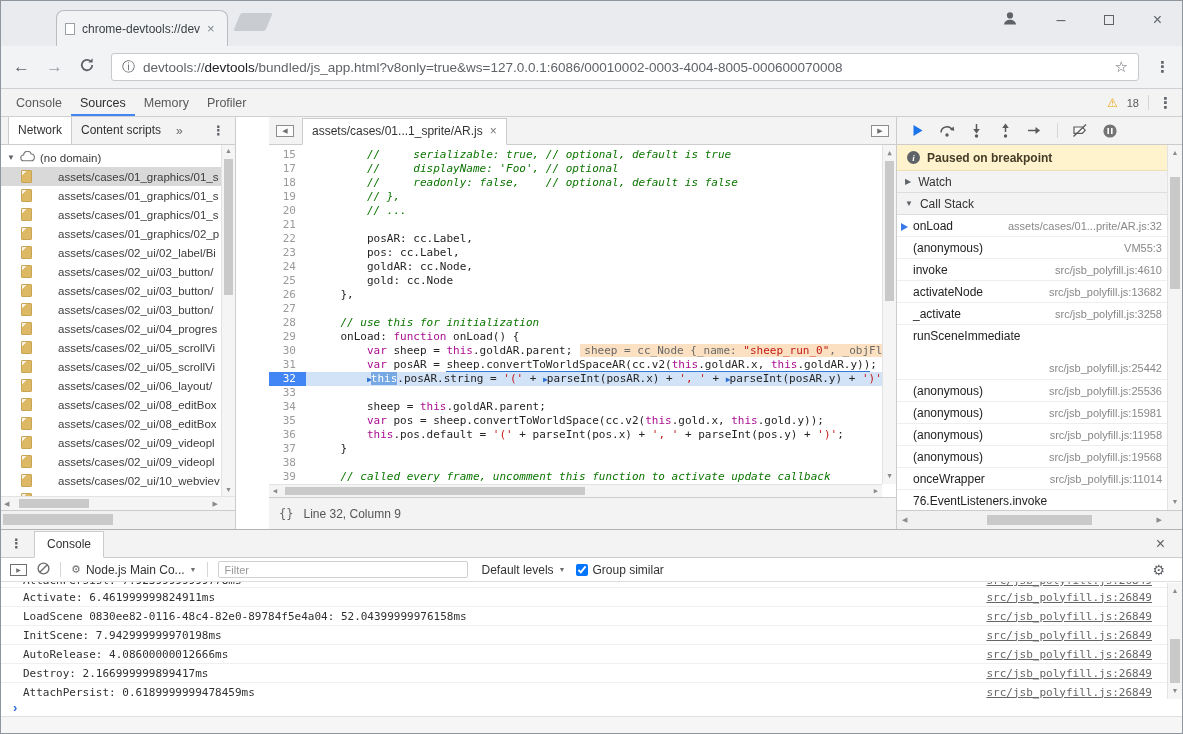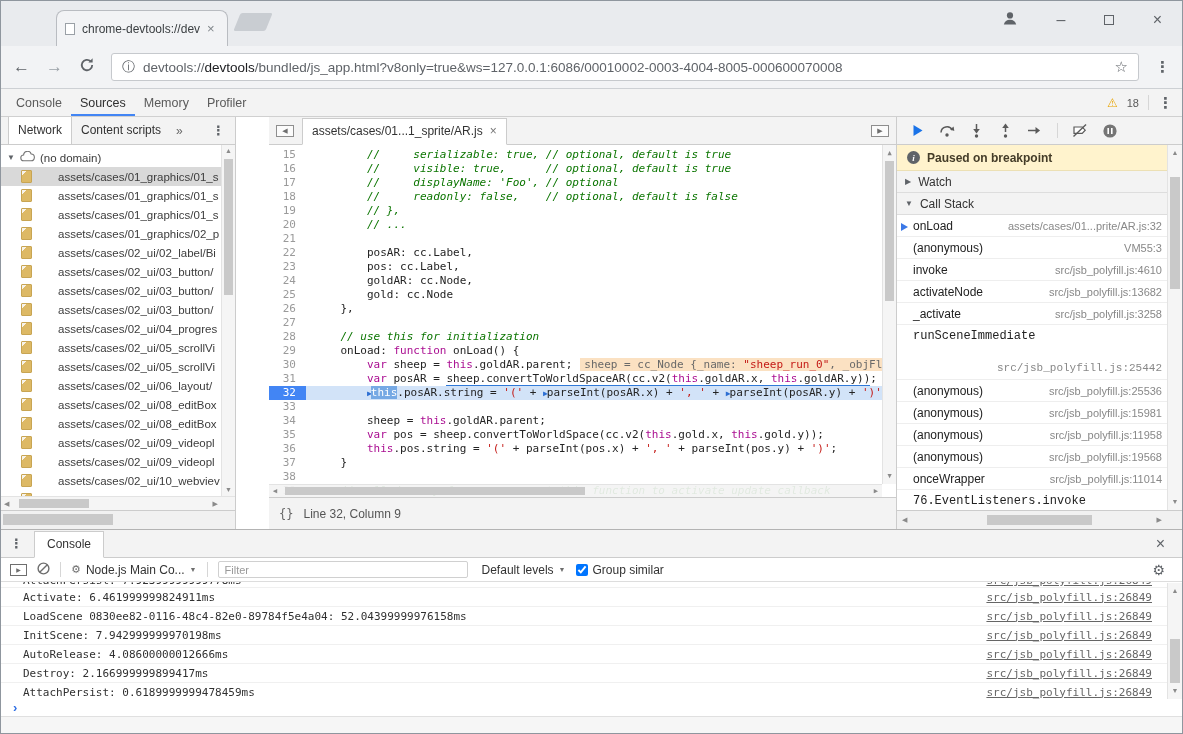--- a/index.html
+++ b/index.html
@@ -115,21 +115,21 @@
   .banner-ic { width:13px; height:13px; border-radius:50%; background:#5f6368; color:#fff;
     font-size:9px; display:flex; align-items:center; justify-content:center;
     font-family:"Liberation Serif",serif; font-style:italic; flex:none; }
   .section { height:22px; background:#f3f3f3; border-bottom:1px solid #ddd; display:flex;
     align-items:center; gap:7px; padding:0 8px; font-size:12px; color:#333; flex:none; }
   .frames { flex:1; overflow:hidden; }
   .frame { position:relative; padding:4px 20px 3px 16px; border-bottom:1px solid #eee;
     display:flex; justify-content:space-between; align-items:baseline; font-size:12px;
     color:#222; min-height:22px; }
   .frame .loc { color:#888; font-size:11px; margin-left:17px; white-space:nowrap; }
-  .frame.wrap { display:block;font-family:Liberation Mono, monospace; }
+  .frame.wrap { display:block; }
   .frame.wrap .loc { display:block; text-align:right; margin:19px 0 2px 0; }
   .frame.current::before { content:""; position:absolute; left:4px; top:8px;
     border-left:7px solid #3b78e7; border-top:4px solid transparent; border-bottom:4px solid transparent; }
   .rp-vscroll { top:28px; bottom:19px; right:0; width:15px; }
   .rp-bottom { height:19px; background:#f1f1f1; border-top:1px solid #ccc; position:relative; flex:none; }
 
   
   .drawer { height:204px; flex:none; border-top:1px solid #b3b3b3; display:flex;
     flex-direction:column; position:relative; background:#fff; }
   .drawer-tabs { height:28px; background:#f3f3f3; border-bottom:1px solid #ccc; display:flex;
@@ -337,41 +337,40 @@
           <span class="ed-tab-close" style="color:#777">×</span>
         </div>
         <span class="ed-spacer"></span>
         <span class="panel-toggle">
             <span>▶</span>
           </span>
       </div>
       <div class="code" id="code">
         <div id="code-lines">
             <div class="line"><span class="gutter">15</span><span class="codetext"><span class="t-c">        //     serializable: true, // optional, default is true</span></span></div>
-            <div class="line"><span class="gutter">16</span><span class="codetext"><span class="t-c">        //     visible: true,      // optional, default is true</span></span></div>
             <div class="line"><span class="gutter">17</span><span class="codetext"><span class="t-c">        //     displayName: 'Foo', // optional</span></span></div>
             <div class="line"><span class="gutter">18</span><span class="codetext"><span class="t-c">        //     readonly: false,    // optional, default is false</span></span></div>
             <div class="line"><span class="gutter">19</span><span class="codetext"><span class="t-c">        // },</span></span></div>
             <div class="line"><span class="gutter">20</span><span class="codetext"><span class="t-c">        // ...</span></span></div>
             <div class="line"><span class="gutter">21</span><span class="codetext"></span></div>
             <div class="line"><span class="gutter">22</span><span class="codetext"><span class="t-p">        posAR: cc.Label,</span></span></div>
             <div class="line"><span class="gutter">23</span><span class="codetext"><span class="t-p">        pos: cc.Label,</span></span></div>
             <div class="line"><span class="gutter">24</span><span class="codetext"><span class="t-p">        goldAR: cc.Node,</span></span></div>
             <div class="line"><span class="gutter">25</span><span class="codetext"><span class="t-p">        gold: cc.Node</span></span></div>
             <div class="line"><span class="gutter">26</span><span class="codetext"><span class="t-p">    },</span></span></div>
             <div class="line"><span class="gutter">27</span><span class="codetext"></span></div>
             <div class="line"><span class="gutter">28</span><span class="codetext"><span class="t-c">    // use this for initialization</span></span></div>
             <div class="line"><span class="gutter">29</span><span class="codetext"><span class="t-p">    onLoad: </span><span class="t-k">function</span><span class="t-p"> onLoad() {</span></span></div>
             <div class="line"><span class="gutter">30</span><span class="codetext"><span class="t-p">        </span><span class="t-k">var</span><span class="t-p"> sheep = </span><span class="t-k">this</span><span class="t-p">.goldAR.parent;</span><span class="inline-eval"><span class="t-ev">sheep = cc_Node {_name: </span><span class="t-evs">"sheep_run_0"</span><span class="t-ev">, _objFlags: 0,</span></span></span></div>
             <div class="line"><span class="gutter">31</span><span class="codetext"><span class="t-p">        </span><span class="t-k">var</span><span class="t-p"> posAR = </span><span class="t-p t-u">sheep.convertToWorldSpaceAR(cc.v2(</span><span class="t-k t-u">this</span><span class="t-p t-u">.goldAR.x, </span><span class="t-k t-u">this</span><span class="t-p t-u">.goldAR.y))</span><span class="t-p">;</span><span class="inline-eval"><span class="t-ev">posAR</span></span></span></div>
             <div class="line current"><span class="gutter">32</span><span class="codetext"><span class="t-p">        </span><span class="t-m">▶</span><span class="t-sel">this</span><span class="t-p">.posAR.string = </span><span class="t-s">'('</span><span class="t-p"> + </span><span class="t-m">▶</span><span class="t-p">parseInt(posAR.x) + </span><span class="t-s">', '</span><span class="t-p"> + </span><span class="t-m">▶</span><span class="t-p">parseInt(posAR.y) + </span><span class="t-s">')'</span><span class="t-p">;</span></span></div>
             <div class="line"><span class="gutter">33</span><span class="codetext"></span></div>
             <div class="line"><span class="gutter">34</span><span class="codetext"><span class="t-p">        sheep = </span><span class="t-k">this</span><span class="t-p">.goldAR.parent;</span></span></div>
             <div class="line"><span class="gutter">35</span><span class="codetext"><span class="t-p">        </span><span class="t-k">var</span><span class="t-p"> pos = sheep.convertToWorldSpace(cc.v2(</span><span class="t-k">this</span><span class="t-p">.gold.x, </span><span class="t-k">this</span><span class="t-p">.gold.y));</span></span></div>
-            <div class="line"><span class="gutter">36</span><span class="codetext"><span class="t-p">        </span><span class="t-k">this</span><span class="t-p">.pos.string = </span><span class="t-s">'('</span><span class="t-p"> + parseInt(pos.x) + </span><span class="t-s">', '</span><span class="t-p"> + parseInt(pos.y) + </span><span class="t-s">')'</span><span class="t-p">;</span></span></div>
+            <div class="line"><span class="gutter">36</span><span class="codetext"><span class="t-p">        </span><span class="t-k">this</span><span class="t-p">.pos.default = </span><span class="t-s">'('</span><span class="t-p"> + parseInt(pos.x) + </span><span class="t-s">', '</span><span class="t-p"> + parseInt(pos.y) + </span><span class="t-s">')'</span><span class="t-p">;</span></span></div>
             <div class="line"><span class="gutter">37</span><span class="codetext"><span class="t-p">    }</span></span></div>
             <div class="line"><span class="gutter">38</span><span class="codetext"></span></div>
             <div class="line"><span class="gutter">39</span><span class="codetext"><span class="t-c">    // called every frame, uncomment this function to activate update callback</span></span></div>
           </div>
         <div class="sb-v code-vscroll">
           <span class="sb-ar" style="top:2px">▲</span>
           <div class="sb-thumb-v" style="top:16px;height:140px"></div>
           <span class="sb-ar" style="bottom:2px">▼</span>
         </div>
         <div class="sb-h code-hscroll">

